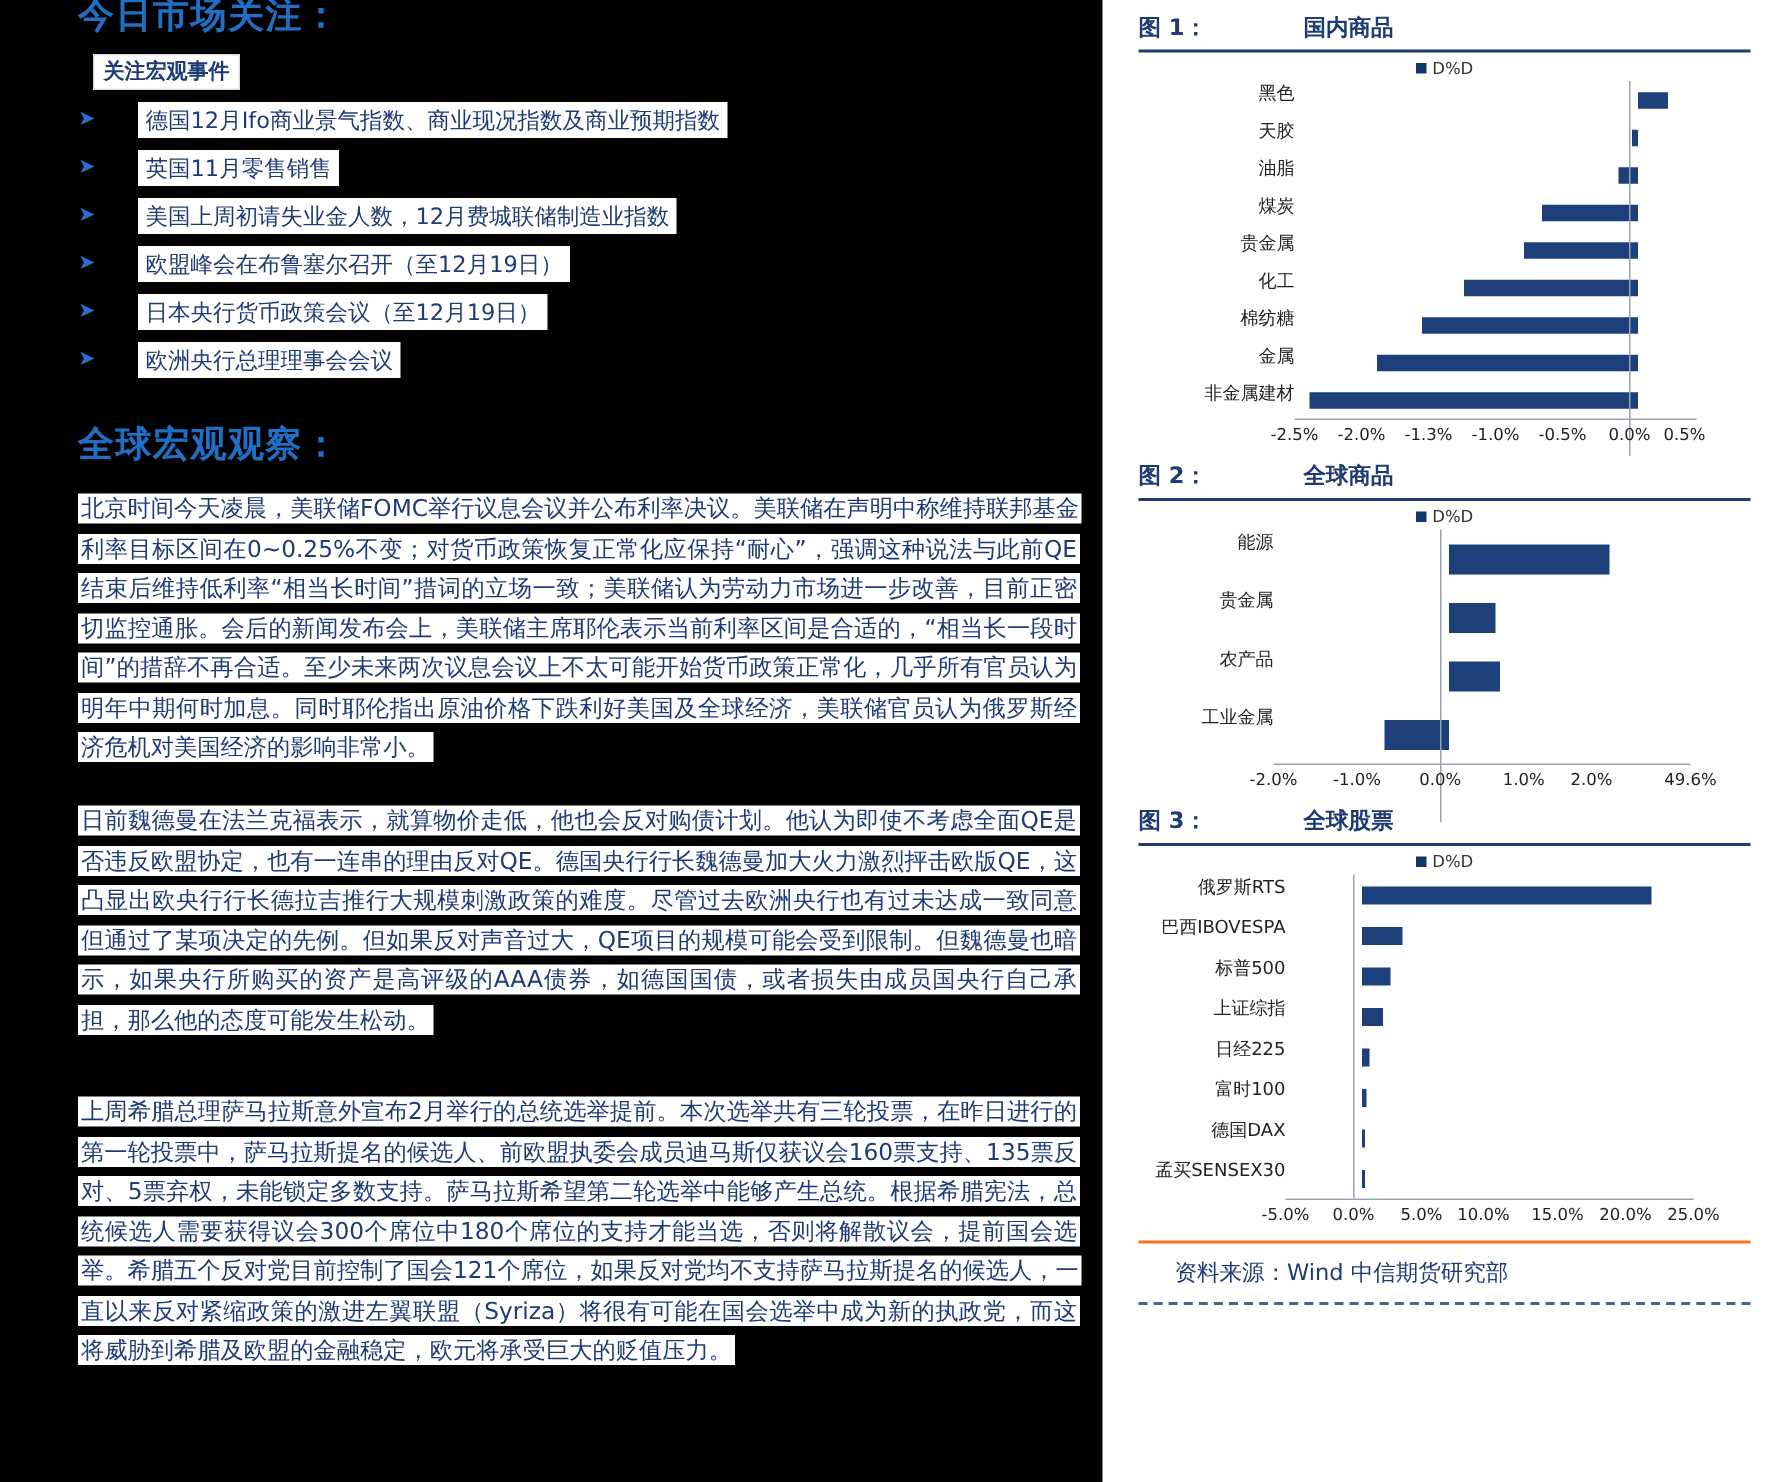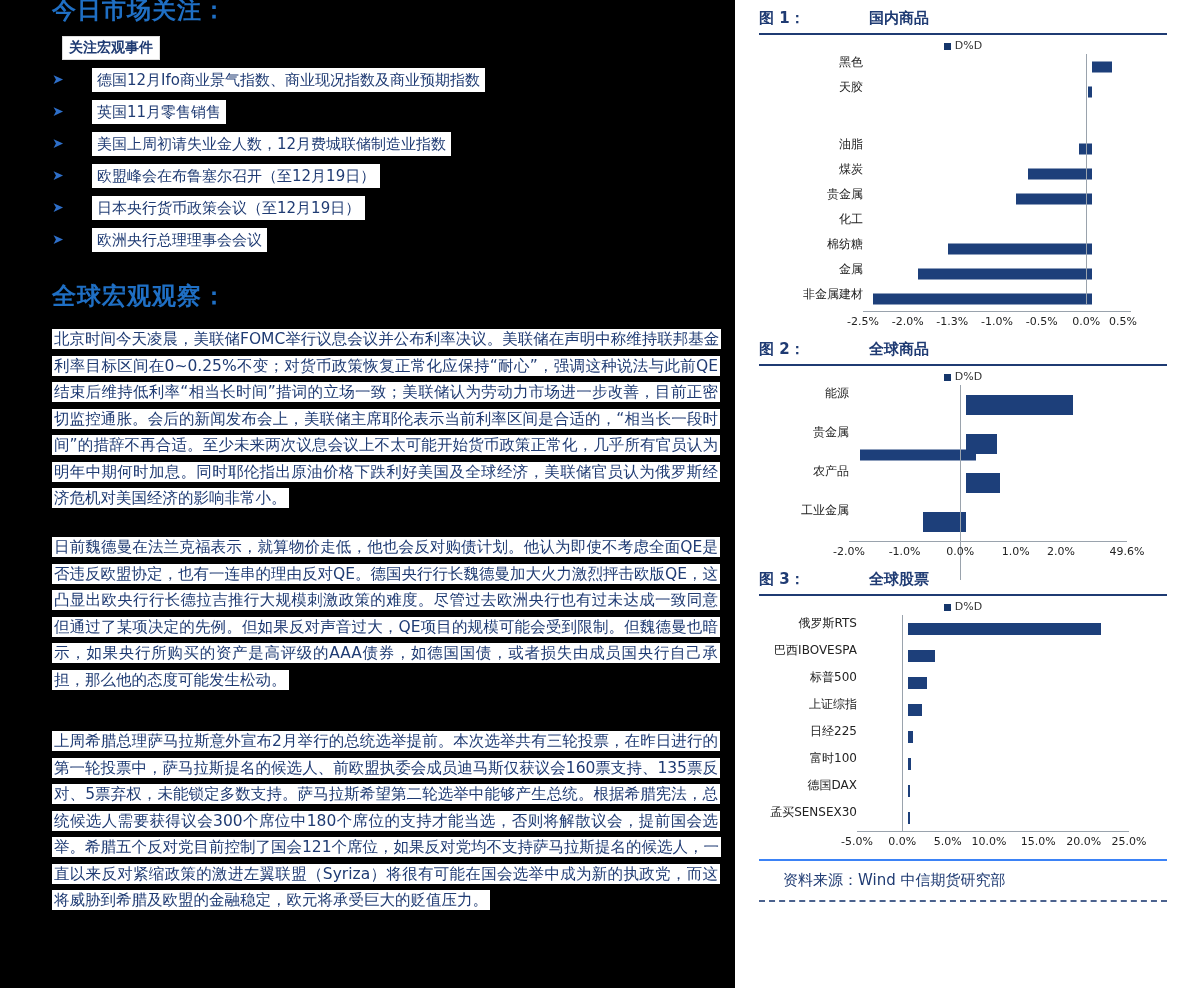--- a/index.html
+++ b/index.html
@@ -84,21 +84,21 @@
   .plot{position:relative;flex:1;height:100%;}
   .bar{position:absolute;top:50%;transform:translateY(-50%);background:#1D3F7A;}
   .tickrow{position:relative;height:16px;}
   .tick{
     position:absolute;top:0;transform:translateX(-50%);
     font-size:11px;color:#222;white-space:nowrap;
   }
 
   .source{
     color:#1F3B73;font-size:15px;padding:10px 0 4px 24px;
-    border-top:2px solid #3b82f6;margin:8px 24px 0 24px;
+    border-top:2px solid #f97316;margin:8px 24px 0 24px;
   }
   .dashes{
     margin:6px 24px 0 24px;border-top:2px dashed #1F3B73;opacity:.8;
   }
 </style>
 </head>
 <body>
 
 <div class="page">
 
@@ -166,39 +166,39 @@
               <div class="plot" style="height: 25px; flex: 0 0 268px;">
                 <div class="bar" style="left: 223.333px; width: 19.6533px; height: 11px;"></div>
               </div>
             </div>
             <div class="row" style="height: 25px;">
               <div class="cat" style="width: 110px; flex: 0 0 110px;">天胶</div>
               <div class="plot" style="height: 25px; flex: 0 0 268px;">
                 <div class="bar" style="left: 218.867px; width: 4.46667px; height: 11px;"></div>
               </div>
             </div>
-            <div class="row" style="height: 25px; margin-top: 32px;">
+            <div class="row" style="height: 25px;">
               <div class="cat" style="width: 110px; flex: 0 0 110px;">油脂</div>
               <div class="plot" style="height: 25px; flex: 0 0 268px;">
                 <div class="bar" style="left: 209.933px; width: 13.4px; height: 11px;"></div>
               </div>
             </div>
             <div class="row" style="height: 25px;">
               <div class="cat" style="width: 110px; flex: 0 0 110px;">煤炭</div>
               <div class="plot" style="height: 25px; flex: 0 0 268px;">
                 <div class="bar" style="left: 159.013px; width: 64.32px; height: 11px;"></div>
               </div>
             </div>
             <div class="row" style="height: 25px;">
               <div class="cat" style="width: 110px; flex: 0 0 110px;">贵金属</div>
               <div class="plot" style="height: 25px; flex: 0 0 268px;">
                 <div class="bar" style="left: 147.4px; width: 75.9333px; height: 11px;"></div>
               </div>
             </div>
-            <div class="row" style="height: 25px; flex-direction: column;">
+            <div class="row" style="height: 25px;">
               <div class="cat" style="width: 110px; flex: 0 0 110px;">化工</div>
               <div class="plot" style="height: 25px; flex: 0 0 268px;">
                 <div class="bar" style="left: 107.2px; width: 116.133px; height: 11px;"></div>
               </div>
             </div>
             <div class="row" style="height: 25px;">
               <div class="cat" style="width: 110px; flex: 0 0 110px;">棉纺糖</div>
               <div class="plot" style="height: 25px; flex: 0 0 268px;">
                 <div class="bar" style="left: 78.6133px; width: 144.72px; height: 11px;"></div>
               </div>

